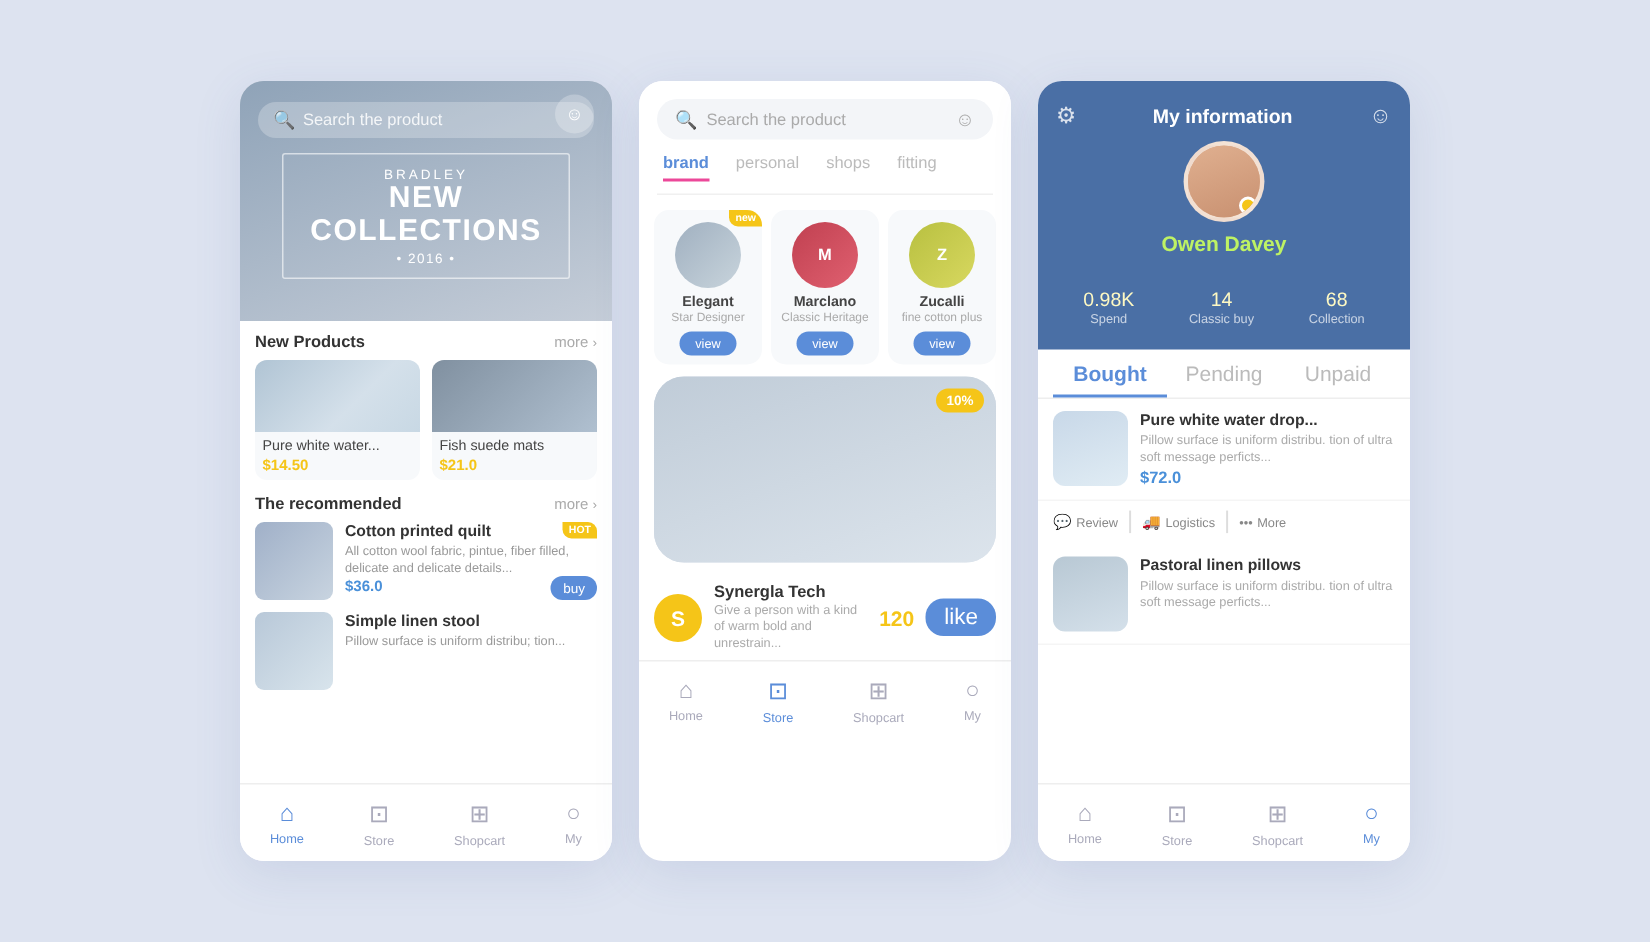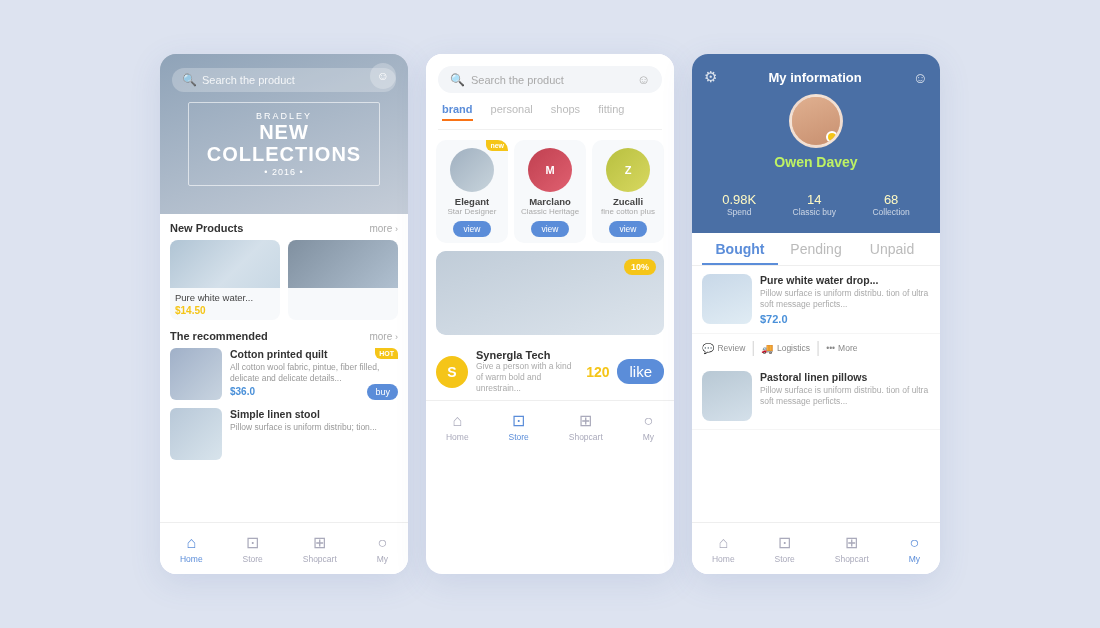--- a/index.html
+++ b/index.html
@@ -217,21 +217,21 @@
     }
     .p2-search-bar input::placeholder { color: #aaa; }
     .search-icon-gray { color: #aaa; font-size: 12px; margin-right: 6px; }
     .p2-tabs {
       display: flex;
       gap: 18px;
       padding: 0 4px 8px;
       border-bottom: 1px solid #f0f0f0;
     }
     .p2-tab { font-size: 11px; color: #bbb; cursor: pointer; padding-bottom: 4px; }
-    .p2-tab.active { color: #5b8dd9; border-bottom: 2px solid #f97316; font-weight: 600; }
+    .p2-tab.active { color: #5b8dd9; border-bottom: 2px solid #ec4899; font-weight: 600; }
     .p2-brands {
       display: flex;
       gap: 6px;
       padding: 10px 10px 8px;
     }
     .brand-card {
       flex: 1;
       background: #f7f9fb;
       border-radius: 10px;
       display: flex;
@@ -272,23 +272,23 @@
       right: 0;
       background: #f5c518;
       color: #fff;
       font-size: 7px;
       padding: 2px 4px;
       border-radius: 0 10px 0 6px;
       font-weight: 700;
     }
     .p2-featured {
       margin: 0 10px 8px;
-      border-radius: 10px;
+      border-radius: 20px;
       background: linear-gradient(135deg, #c5d0de, #dce4ec);
-      height: 84px;
+      height: 124px;
       position: relative;
       overflow: hidden;
     }
     .featured-sofa {
       width: 100%;
       height: 100%;
       display: flex;
       align-items: flex-end;
       justify-content: center;
     }
@@ -479,20 +479,24 @@
       <div class="products-row">
         <div class="product-card">
           <div class="product-thumb thumb-bed"></div>
           <div class="product-info">
             <div class="product-name">Pure white water...</div>
             <div class="product-price">$14.50</div>
           </div>
         </div>
         <div class="product-card">
           <div class="product-thumb thumb-mat"></div>
+          <div class="product-info">
+            <div class="product-name">Fish suede mats</div>
+            <div class="product-price">$21.0</div>
+          </div>
         </div>
       </div>
 
       <div class="section-header">
         <span class="section-title">The recommended</span>
         <span class="more-link">
           <span>more</span> <span class="more-arrow">›</span>
         </span>
       </div>
 

